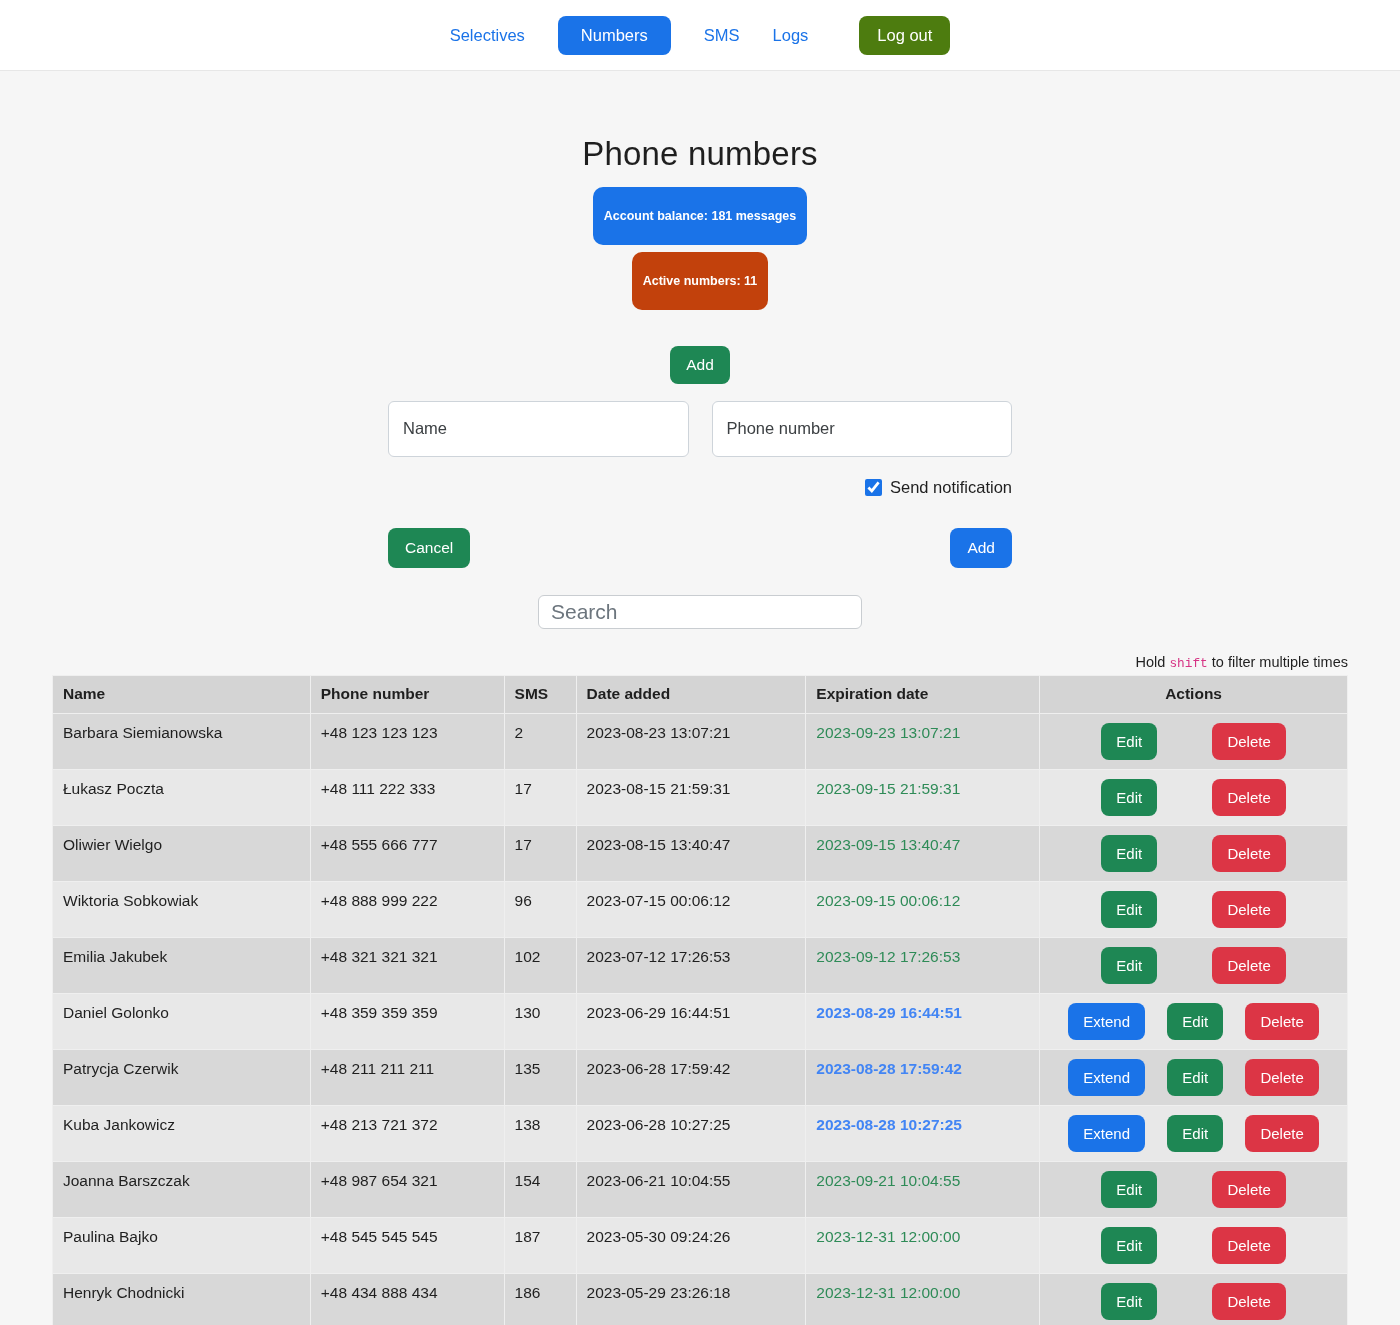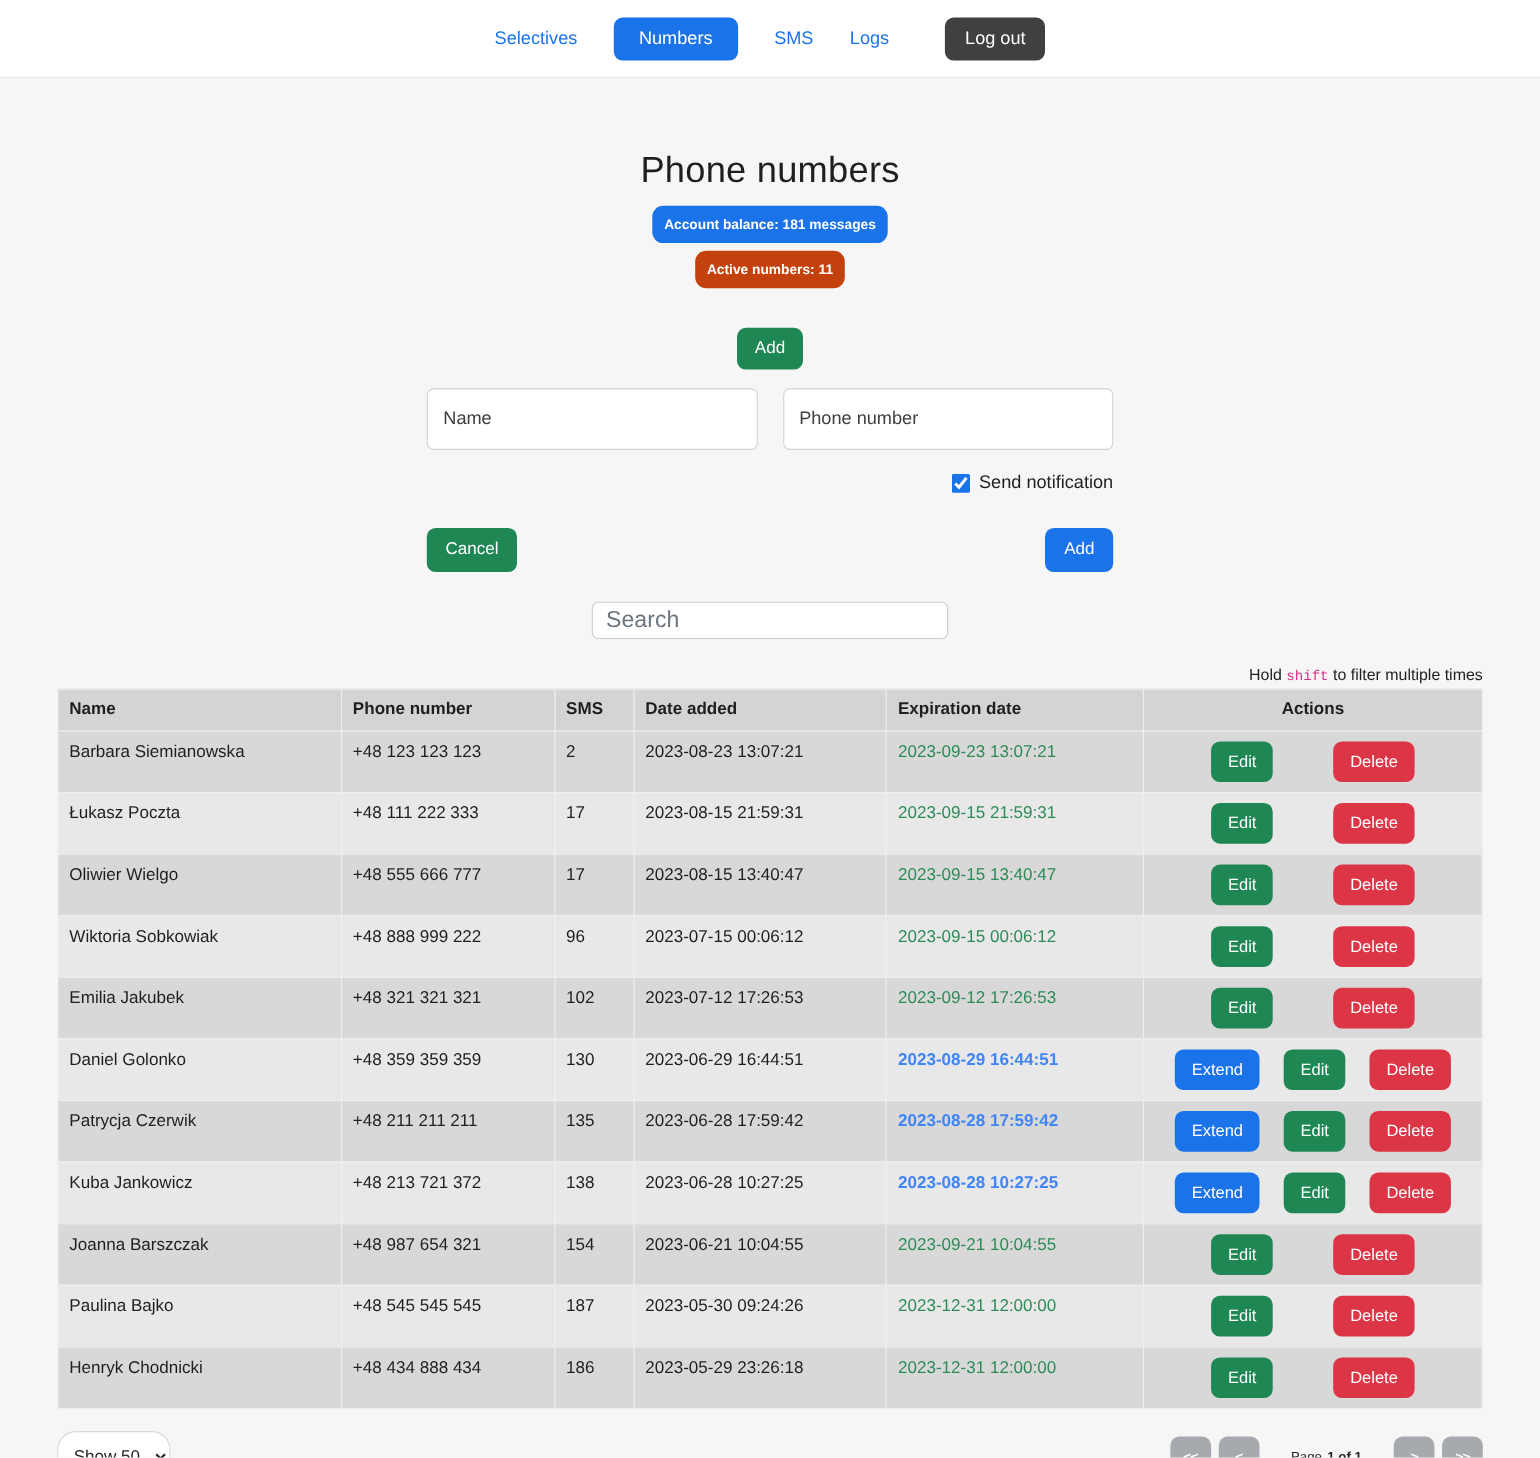--- a/index.html
+++ b/index.html
@@ -18,33 +18,33 @@
   }
   .nav-link {
     color:#1a73e8; font-size:16.5px; text-decoration:none; cursor:pointer;
     background:none; border:none; font-family:inherit; padding:0;
   }
   .nav-link.active {
     background:#1a73e8; color:#ffffff;
     padding:10px 23px; border-radius:8px;
   }
   .logout-btn {
-    background:#404040; color:#ffffff; border:none; cursor:pointer;
+    background:#4d7c0f; color:#ffffff; border:none; cursor:pointer;
     font-size:16.5px; padding:10px 18px; border-radius:8px;
     font-family:inherit; margin-left:18px;text-align:right;
   }
   
   .page-title {
     text-align:center; font-size:33px; font-weight:500;
     color:#1f1f1f; margin:64px 0 14px 0; letter-spacing:.2px;
   }
   .badge-row { display:flex; justify-content:center; margin-bottom:7px; }
   .badge {
     color:#fff; font-size:12.5px; font-weight:bold;
-    padding:8px 11px; border-radius:10px; line-height:1.45;
+    padding:20px 11px; border-radius:10px; line-height:1.45;
   }
   .badge.blue { background:#1a73e8; }
   .badge.gray { background:#c2410c; }
   
   .add-toggle-row { display:flex; justify-content:center; margin:36px 0 0 0; }
   .btn {
     border:none; cursor:pointer; color:#ffffff; font-family:inherit;
     font-size:15.5px; border-radius:8px; padding:8px 16px; line-height:1.4;
   }
   .btn.green { background:#1e8754; }

